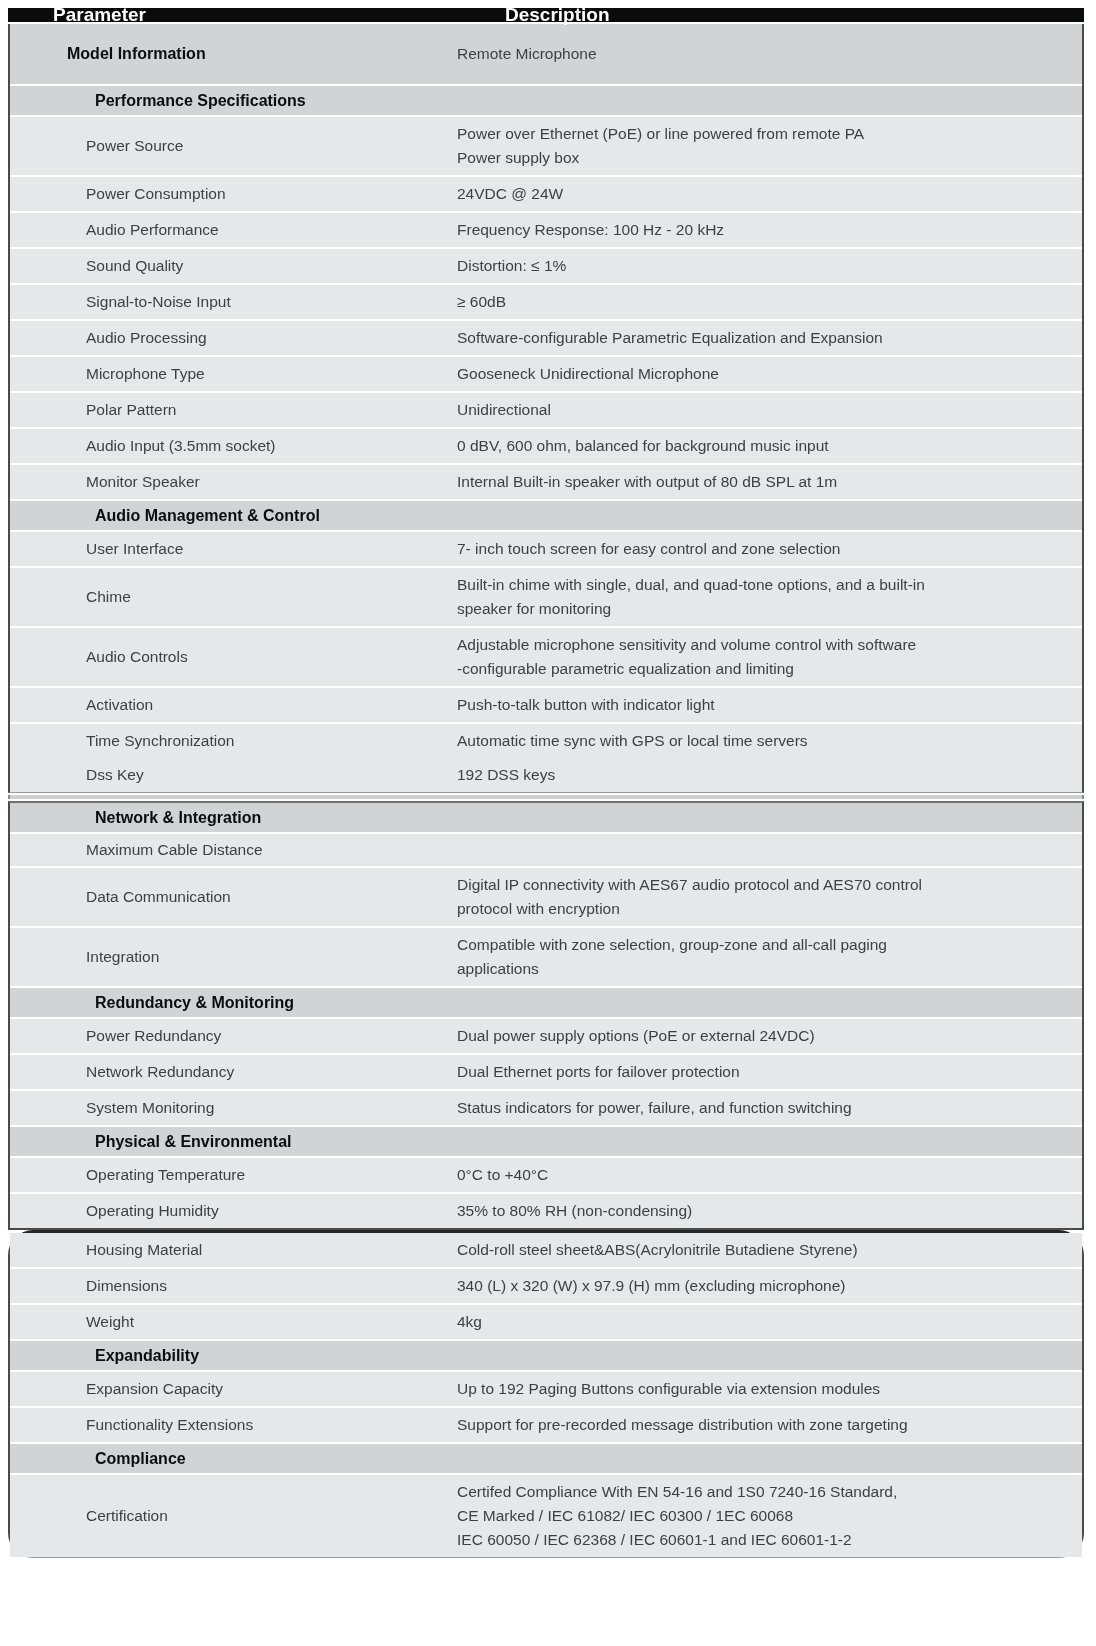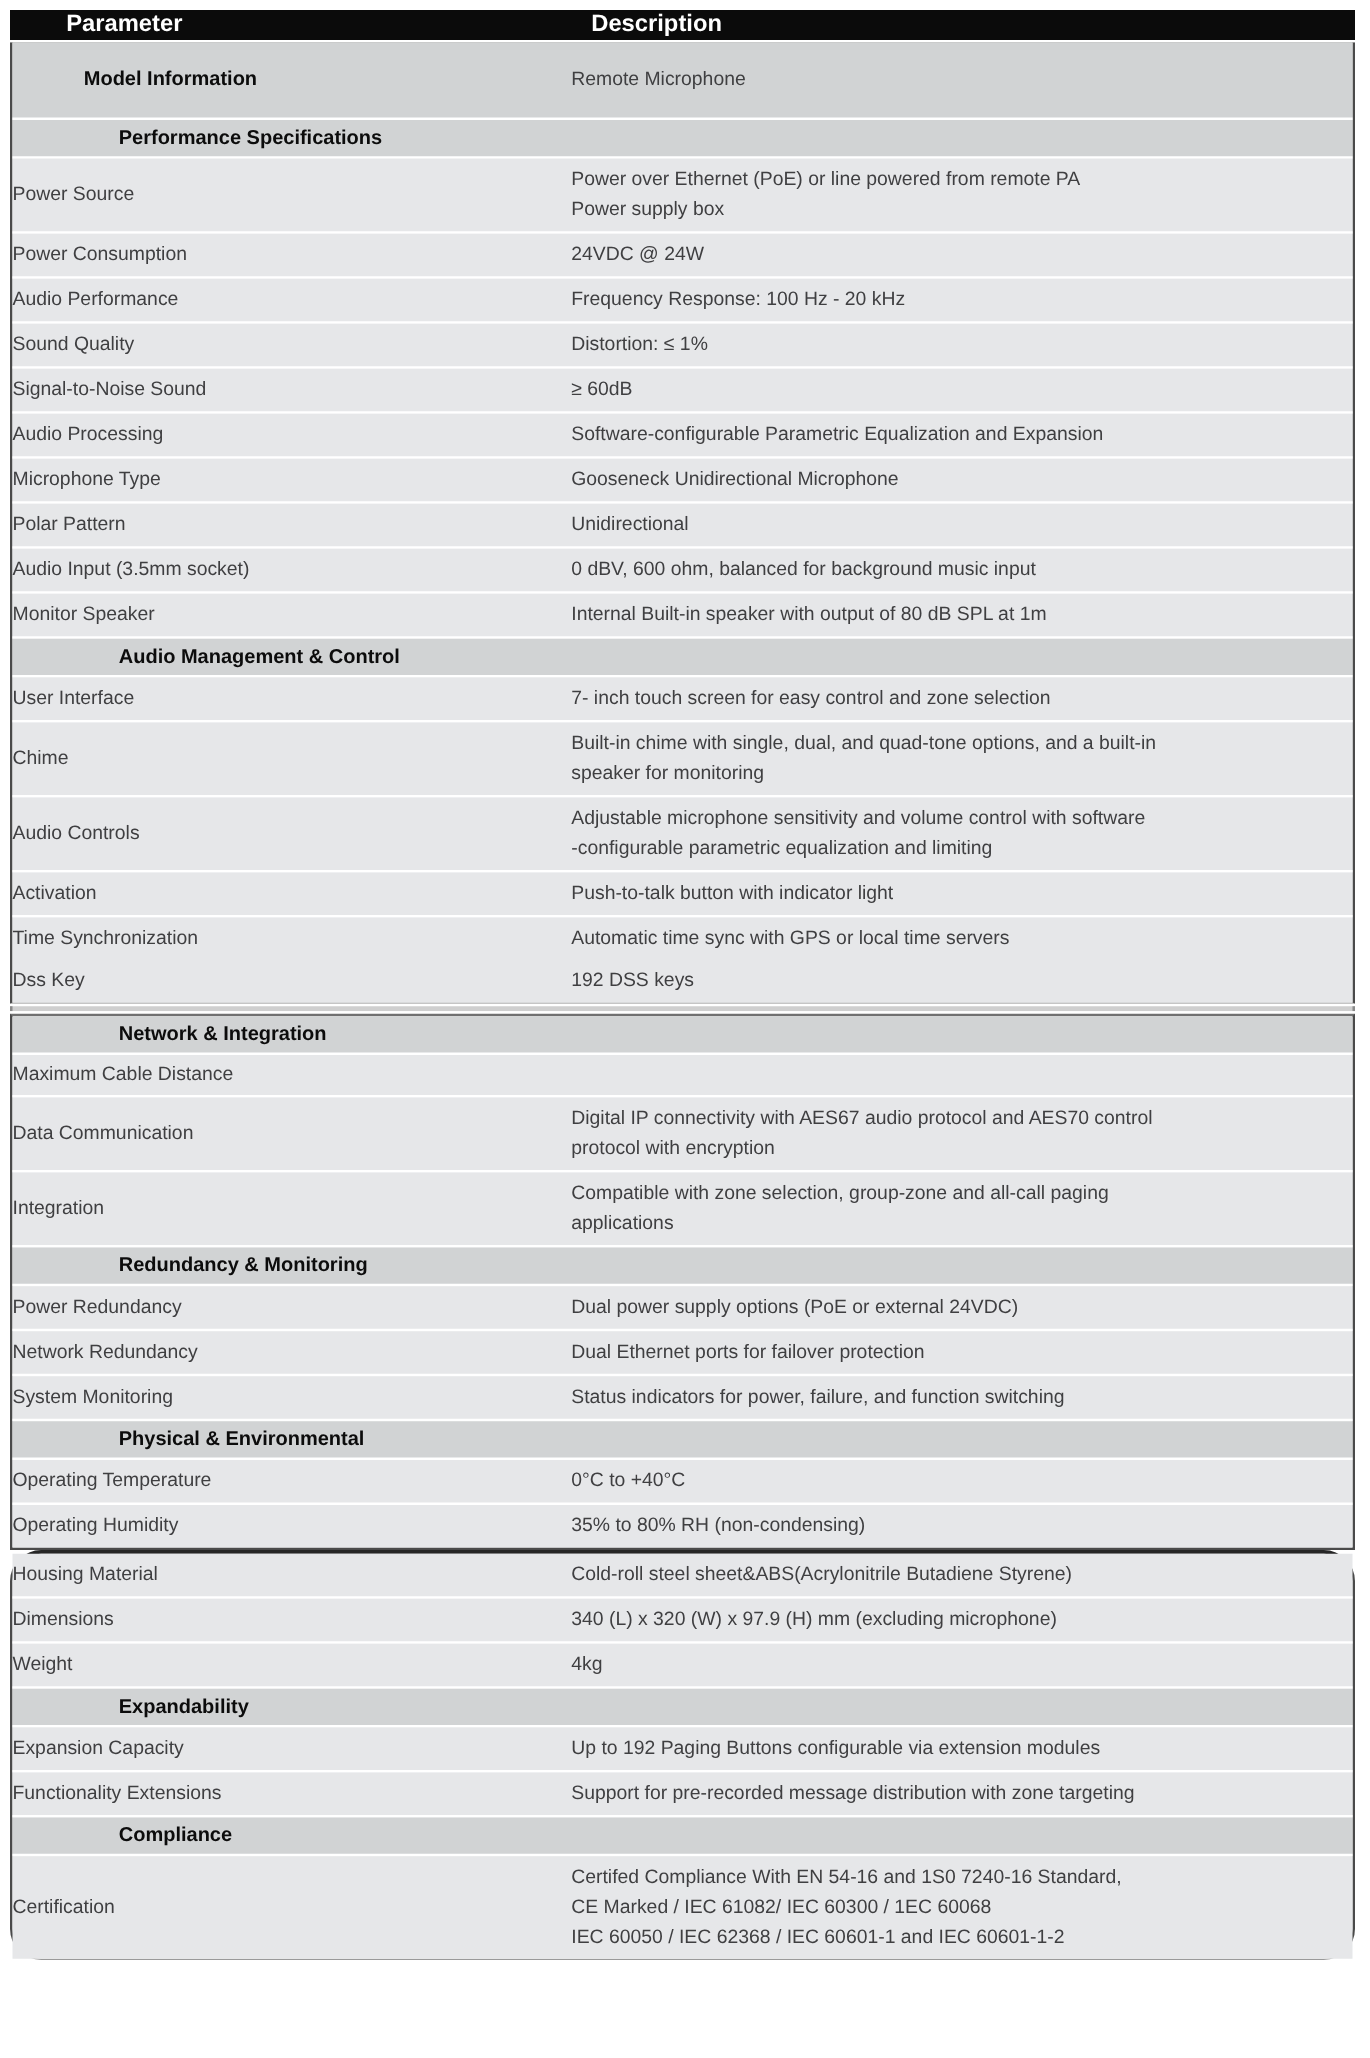--- a/index.html
+++ b/index.html
@@ -18,25 +18,26 @@
     width: 1096px; height: 1646px;
     background: #ffffff;
     font-family: "Liberation Sans", "DejaVu Sans", sans-serif;
     color: var(--text);
   }
   .page { position: relative; width: 1096px; height: 1646px; overflow: hidden; }
   .spec-table { position: absolute; left: 8px; top: 8px; width: 1076px; }
 
   .thead {
     display: flex; align-items: center;
-    height: 26px;
+    height: 16px;
     background: var(--header_bg);
     color: var(--header_text);
     font-weight: bold; font-size: 19px;
     border-bottom: 2px solid var(--separator);
+    gap: 32px;
   }
   .thead .param-cell { width: 465px; padding-left: 45px; }
   .thead .desc-cell { flex: 1; padding-left: 0; }
 
   .tblock {
     border-left: 2px solid var(--border_dark);
     border-right: 2px solid var(--border_dark);
     background: #ffffff;
   }
   .tblock.b1 { border-bottom: 1px solid #999; }
@@ -54,21 +55,21 @@
     display: flex; align-items: center;
     border-bottom: 2px solid var(--separator);
     font-size: 15.5px;
   }
   .trow:last-child, .trow.nosep { border-bottom: none; }
 
   .param-cell { width: 447px; line-height: 20px; }
   .desc-cell { flex: 1; padding: 5px 24px 5px 0; line-height: 24px; white-space: pre-line; }
 
   .data-row { background: var(--row_bg); min-height: 34px; }
-  .data-row .param-cell { }
+  .data-row .param-cell { padding-left: 76px; }
 
   .section-row {
     background: var(--section_bg);
     min-height: 31px;
     font-weight: bold; color: var(--bold_text); font-size: 16px;
   }
   .section-row .param-cell { width: auto; flex: 1; padding-left: 85px; }
 
   .model-row { background: var(--section_bg); min-height: 62px; }
   .model-row .param-cell { padding-left: 57px; font-weight: bold; color: var(--bold_text); font-size: 16px; }
@@ -103,21 +104,21 @@
   </div>
         <div class="trow data-row">
     <div class="param-cell">Audio Performance</div>
     <div class="desc-cell">Frequency Response: 100 Hz - 20 kHz</div>
   </div>
         <div class="trow data-row">
     <div class="param-cell">Sound Quality</div>
     <div class="desc-cell">Distortion: ≤ 1%</div>
   </div>
         <div class="trow data-row">
-    <div class="param-cell">Signal-to-Noise Sound</div>
+    <div class="param-cell">Signal-to-Noise Input</div>
     <div class="desc-cell">≥ 60dB</div>
   </div>
         <div class="trow data-row">
     <div class="param-cell">Audio Processing</div>
     <div class="desc-cell">Software-configurable Parametric Equalization and Expansion</div>
   </div>
         <div class="trow data-row">
     <div class="param-cell">Microphone Type</div>
     <div class="desc-cell">Gooseneck Unidirectional Microphone</div>
   </div>

